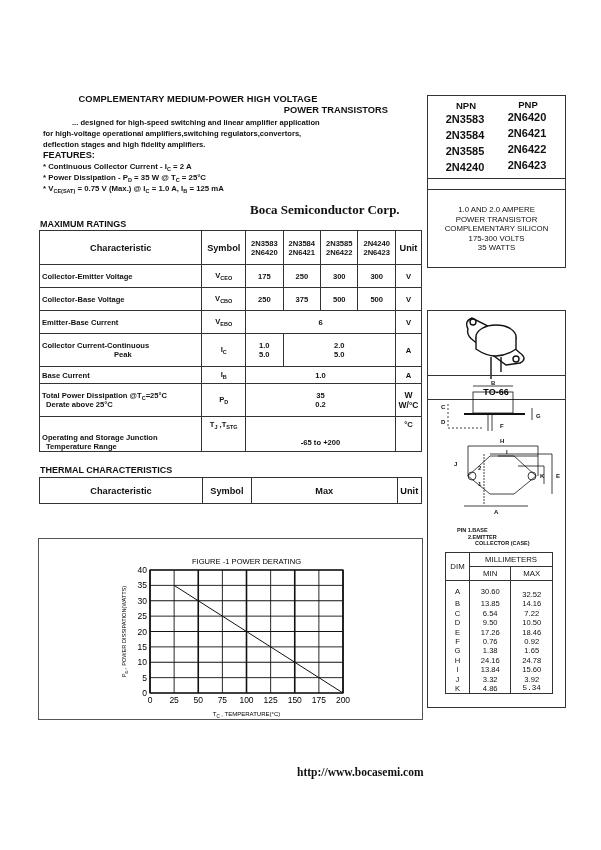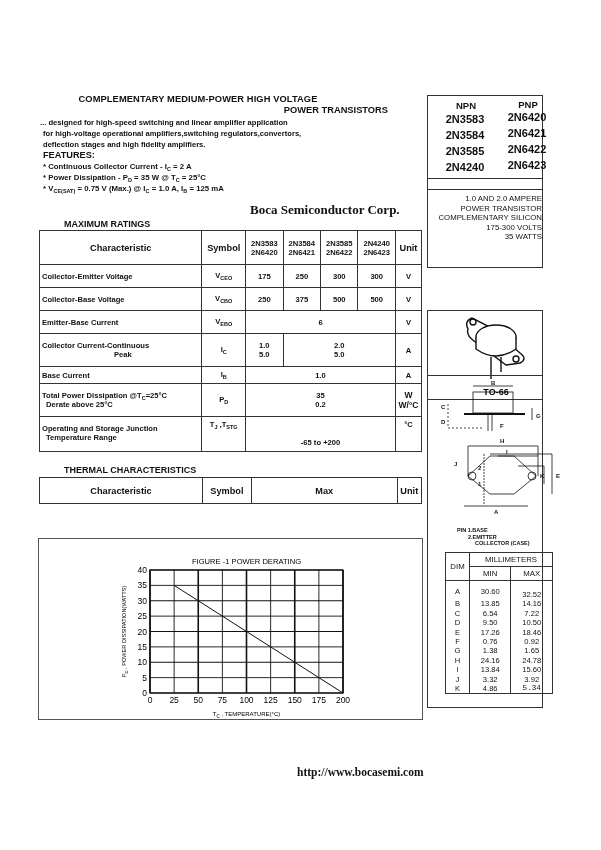--- a/index.html
+++ b/index.html
@@ -8,28 +8,28 @@
   .abs { position:absolute; }
 
   
   #title1 { left:48px; top:94px; width:300px; text-align:center; font-size:9.3px; font-weight:bold; letter-spacing:0.1px; }
   #title2 { left:48px; top:105px; width:340px; text-align:right; font-size:9.3px; font-weight:bold; }
   .desc { left:43px; font-size:7.6px; font-weight:bold; white-space:nowrap; }
   #feat-h { left:43px; top:150px; font-size:9.2px; font-weight:bold; }
   .feat { left:43px; font-size:7.8px; font-weight:bold; white-space:nowrap; }
   sub { font-size:5.5px; vertical-align:-1.5px; }
   #corp { left:250px; top:202px; font-family:"Liberation Serif", serif; font-weight:bold; font-size:13px; white-space:nowrap; }
-  .sec-h { font-size:9px; font-weight:bold; white-space:nowrap;margin-left:24px; }
+  .sec-h { font-size:9px; font-weight:bold; white-space:nowrap; }
 
   
-  .rbox { position:absolute; left:427px; width:116px; border:1px solid #333; box-sizing:border-box; }
+  .rbox { position:absolute; left:427px; width:139px; border:1px solid #333; box-sizing:border-box; }
   #partbox { top:95px; height:95px; }
   #partbox .ph { position:absolute; font-size:9.5px; font-weight:bold; width:60px; text-align:center; }
   #partbox .pn { position:absolute; font-size:11px; font-weight:bold; width:62px; text-align:center; }
-  #specbox { top:179px; height:88px; top:183px; text-align:right; font-size:7.8px; padding-top:15px; line-height:9.6px; }
+  #specbox { top:179px; height:88px; top:183px; text-align:center; font-size:7.8px; padding-top:26px; line-height:9.6px; }
   #pkgbox { top:285px; height:95px;margin-top:30px; }
 
   
   table.grid { position:absolute; border-collapse:collapse; font-size:7.6px; font-weight:bold; }
   table.grid td, table.grid th { border:1px solid #333; padding:0 2px; }
   table.grid th { font-size:9.2px; }
   .c { text-align:center; }
 
   
   table.dims { position:absolute; left:445px; top:552px; width:108px; border-collapse:collapse; font-size:7.6px; }
@@ -37,21 +37,21 @@
   table.dims tr.h td { border:1px solid #333; height:13px; font-size:7.8px; }
 
   #chartbox { left:38px; top:538px; width:385px; height:182px; border:1px solid #555; box-sizing:border-box; }
   #url { left:258px; top:766px; font-family:"Liberation Serif", serif; font-weight:bold; font-size:11.5px;margin-left:39px; }
 </style>
 </head>
 <body>
 
 <div class="abs" id="title1">COMPLEMENTARY  MEDIUM-POWER HIGH VOLTAGE</div>
 <div class="abs" id="title2">POWER TRANSISTORS</div>
-<div class="abs desc" style="top:118px;left:40px">... designed for high-speed switching and linear amplifier application</div>
+<div class="abs desc" style="top:118px;left:72px">... designed for high-speed switching and linear amplifier application</div>
 <div class="abs desc" style="top:129px">for high-voltage operational amplifiers,switching regulators,convertors,</div>
 <div class="abs desc" style="top:140px">deflection stages and high fidelity amplifiers.</div>
 <div class="abs" id="feat-h">FEATURES:</div>
 <div class="abs feat" style="top:162px"><span>* Continuous Collector Current - I</span><sub>C</sub><span> = 2 A</span></div>
 <div class="abs feat" style="top:173px"><span>* Power Dissipation - P</span><sub>D</sub><span> = 35 W @ T</span><sub>C</sub><span> = 25°C</span></div>
 <div class="abs feat" style="top:184px"><span>* V</span><sub>CE(SAT)</sub><span> = 0.75 V (Max.) @ I</span><sub>C</sub><span> = 1.0 A, I</span><sub>B</sub><span> = 125 mA</span></div>
 <div class="abs" id="corp">Boca Semiconductor Corp.</div>
 
 <div class="rbox" id="partbox">
   <div class="ph" style="left:8px;top:4px">NPN</div>
@@ -295,21 +295,21 @@
     <td class="c" colspan="4">
           <div>35</div>
           <div>0.2</div>
         </td>
     <td class="c" style="font-size:8.5px">
           <div>W</div>
           <div>W/°C</div>
         </td>
   </tr>
   <tr style="height:35px">
-    <td style="vertical-align:top;padding-top:7px">
+    <td style="vertical-align:top;padding-top:16px">
           <div>Operating and Storage Junction</div>
           <div style="padding-left:4px">Temperature Range</div>
         </td>
     <td class="c" style="vertical-align:top;padding-top:3px"><span>T</span><sub>J</sub><span> ,T</span><sub>STG</sub></td>
     <td class="c" colspan="4" style="vertical-align:bottom;padding-bottom:4px">-65 to +200</td>
     <td class="c" style="vertical-align:top;padding-top:3px">°C</td>
   </tr>
 </tbody>
   </table>
 

